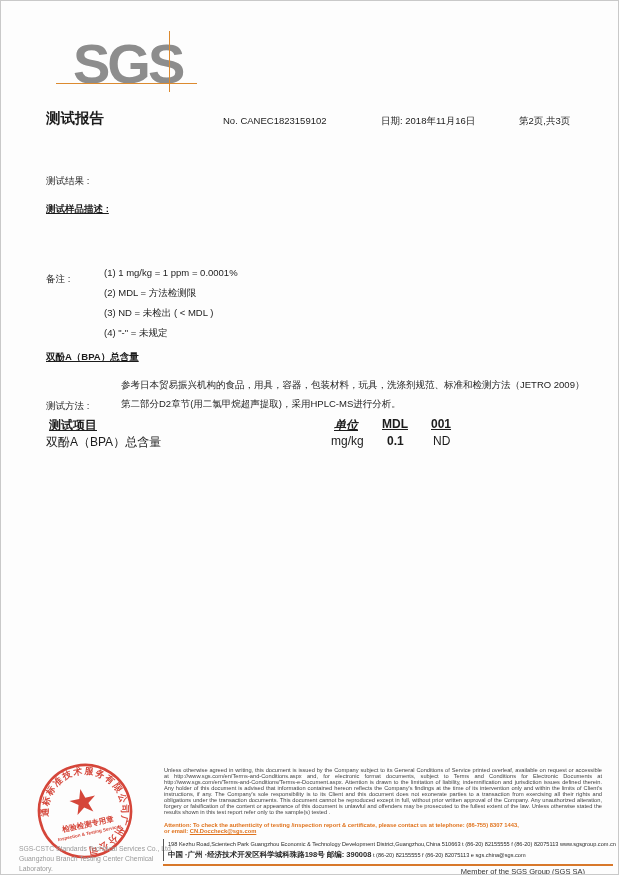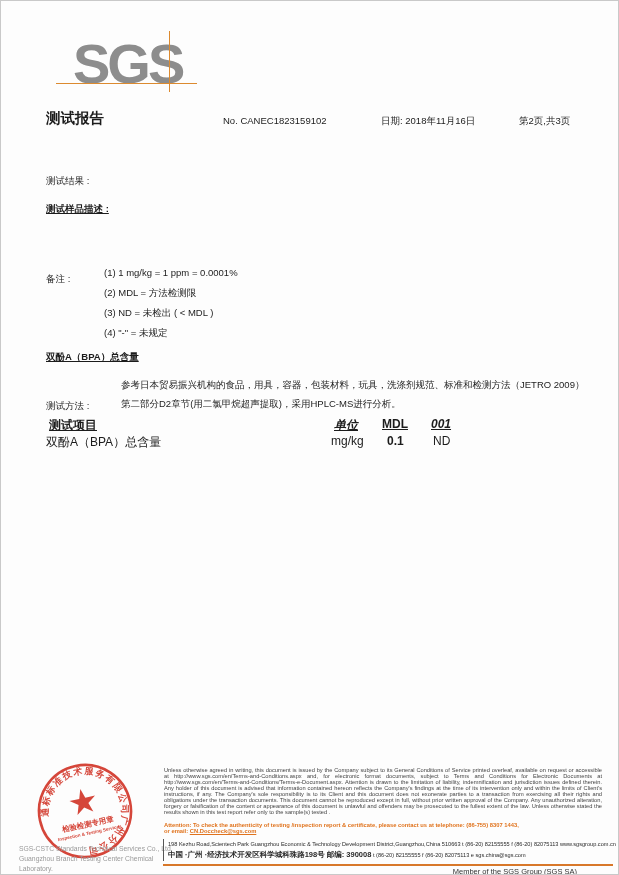--- a/index.html
+++ b/index.html
@@ -42,21 +42,21 @@
   .bpa-heading { position:absolute; left:45px; top:350px; font-size:9.5px; font-weight:bold; text-decoration:underline; color:#1c1c1c; }
   .method-lbl { left:45px; top:374px; }
   .method-text { position:absolute; left:120px; top:374px; width:470px; font-size:9.5px; line-height:19px; color:#1c1c1c; }
 
   .rt { position:absolute; font-size:12px; color:#1c1c1c; }
   .rt-hdr { top:416px; font-weight:bold; }
   .rt-row { top:433px; }
   .rt-item-h { left:48px; text-decoration:underline; }
   .rt-unit-h { left:333px; font-style:italic; text-decoration:underline; }
   .rt-mdl-h { left:381px; text-decoration:underline; }
-  .rt-001-h { left:430px; font-style:italic; text-decoration:underline; }
+  .rt-001-h { left:430px; text-decoration:underline; }
   .rt-item { left:45px; }
   .rt-unit { left:330px; }
   .rt-mdl { left:386px;font-weight:bold; }
   .rt-001 { left:432px; }
 
   
   .stamp { position:absolute; left:34px; top:760px; width:100px; height:100px; transform:rotate(-12deg); opacity:.92; }
   .stamp-ring { fill:none; stroke:#d2372a; stroke-width:2.6; }
   .ring-text { fill:#d2372a; font-size:9px; font-weight:bold; letter-spacing:1.5px; }
   .stamp-star { fill:#d2372a; }
@@ -68,21 +68,21 @@
   .legal { position:absolute; left:163px; top:767px; width:438px; font-size:5.7px; line-height:5.95px; color:#444; text-align:justify; }
   .attention { position:absolute; left:163px; top:821px; width:438px; font-size:5.8px; line-height:6.4px; font-weight:bold; color:#e0731d; }
   .attention .email { text-decoration:underline; }
 
   .addr-block { position:absolute; left:162px; top:838px; width:440px; border-left:1px solid #555; padding-left:4px; }
   .addr-row { white-space:nowrap; color:#2a2a2a; }
   .addr-en { font-size:5.6px; line-height:10px; }
   .addr-cn { font-size:7.5px; line-height:11px; font-weight:bold; }
   .addr-contact { font-weight:normal; font-size:5.6px; }
   .footer-orange-line { position:absolute; left:162px; top:863px; width:450px; height:1.5px; background:#d8782a; }
-  .member-line { position:absolute; left:8px; top:866px; width:568px; text-align:right; font-size:7.5px; color:#333; }
+  .member-line { position:absolute; left:16px; top:866px; width:568px; text-align:right; font-size:7.5px; color:#333; }
 </style>
 </head>
 <body>
 
 <div class="page">
 
   <div class="logo-text">SGS</div>
   <div class="cross-h"></div>
   <div class="cross-v"></div>
 

